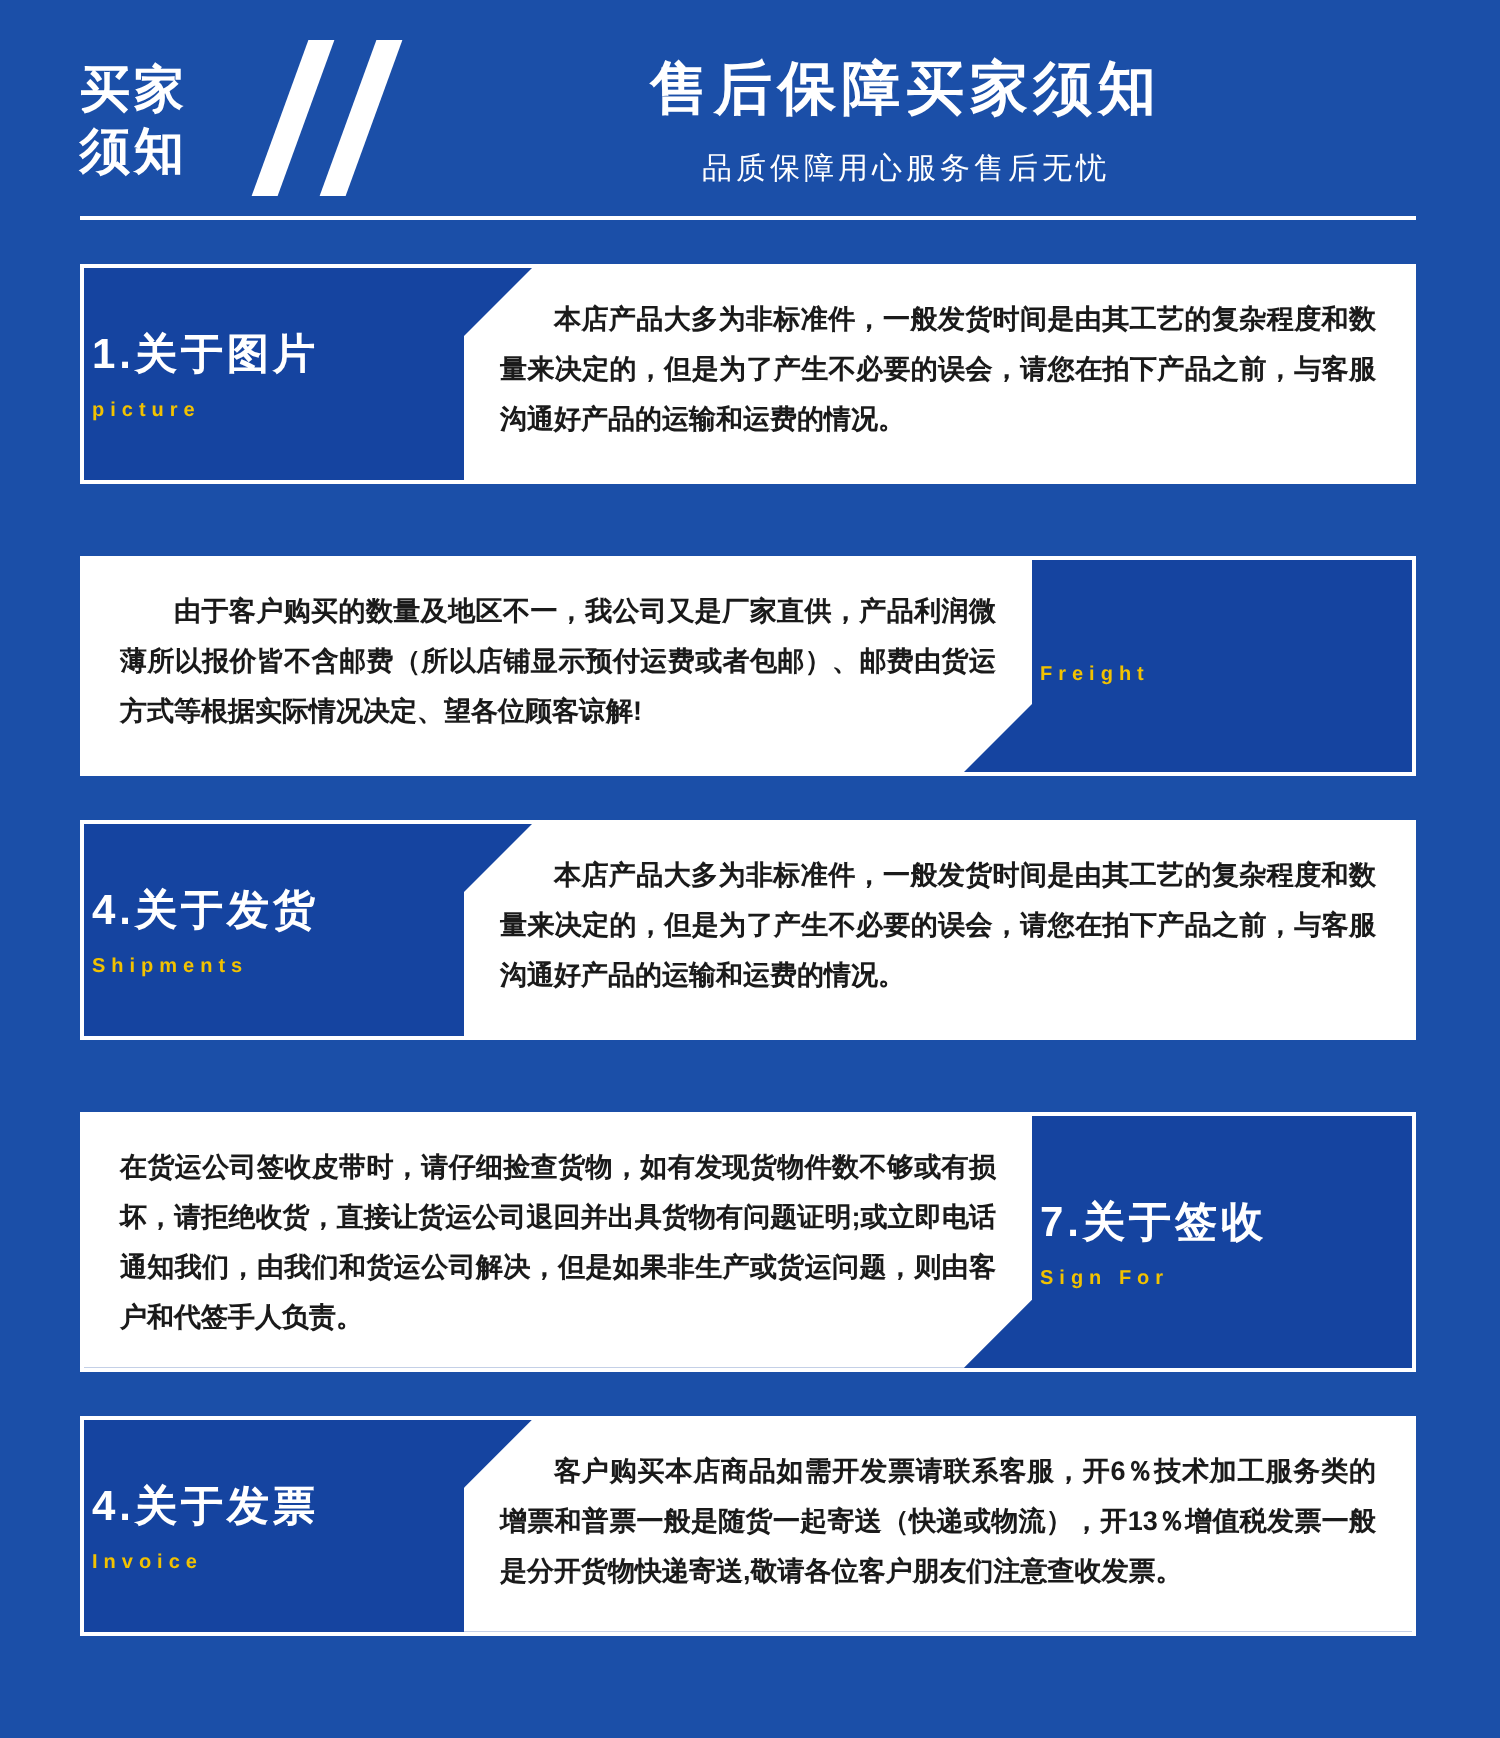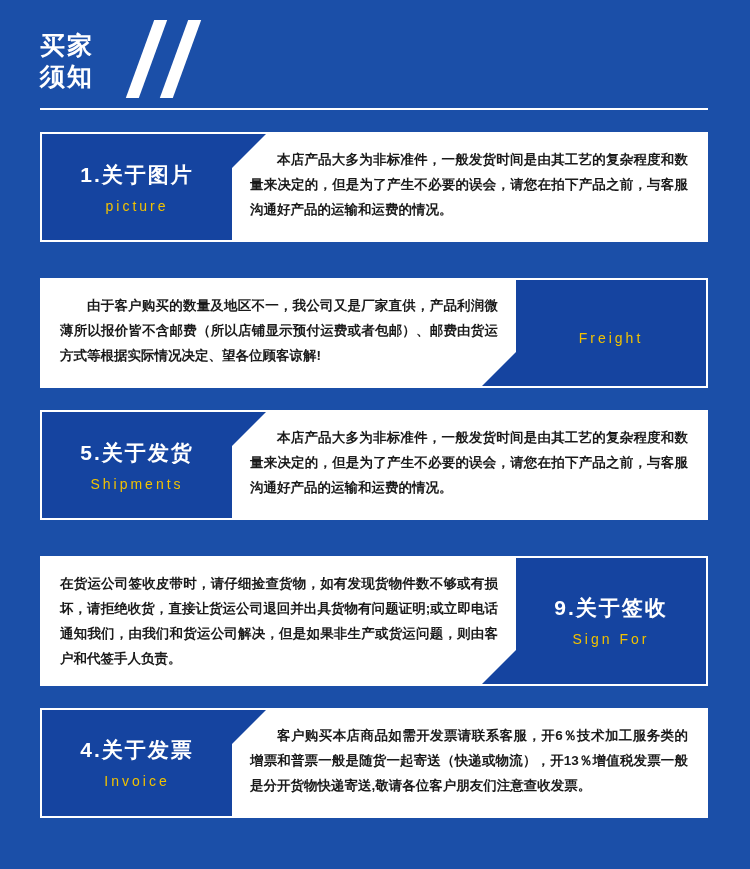--- a/index.html
+++ b/index.html
@@ -102,35 +102,35 @@
   }
   .row.left-label { flex-direction: row; }
   .row.right-label { flex-direction: row; margin-top: 36px; }
 
   .label-cell {
     width: 190px;
     flex: 0 0 190px;
     display: flex;
     flex-direction: column;
     justify-content: center;
-    align-items: center;
+    align-items: flex-start;
     padding: 6px 4px;
     box-sizing: border-box;
   }
   .label-title {
     color: #ffffff;
     font-size: 21px;
     font-weight: bold;
     letter-spacing: 2px;
     white-space: nowrap;
   }
   .label-en {
     color: #f2c200;
-    font-size: 14px;
-    font-weight: normal;
+    font-size: 10px;
+    font-weight: bold;
     letter-spacing: 3px;
     margin-top: 9px;
     white-space: nowrap;
   }
 
   .text-cell {
     flex: 1;
     position: relative;
     background: #ffffff;
     color: #1a1a1a;
@@ -162,20 +162,24 @@
 
 <div class="page">
 
   <div class="header">
     <div class="header-badge">买家
 须知</div>
     <div class="slashes">
       <div class="slash s1"></div>
       <div class="slash s2"></div>
     </div>
+    <div class="header-titles">
+      <div class="header-title">售后保障买家须知</div>
+      <div class="header-sub">品质保障用心服务售后无忧</div>
+    </div>
     <div class="header-rule"></div>
   </div>
 
   <div class="rows">
 
     <div class="row left-label">
       <div class="label-cell">
         <div class="label-title">1.关于图片</div>
         <div class="label-en">picture</div>
       </div>
@@ -188,34 +192,34 @@
       <div class="text-cell clip-right">
         <p>由于客户购买的数量及地区不一，我公司又是厂家直供，产品利润微薄所以报价皆不含邮费（所以店铺显示预付运费或者包邮）、邮费由货运方式等根据实际情况决定、望各位顾客谅解!</p>
       </div>
       <div class="label-cell">
         <div class="label-en">Freight</div>
       </div>
     </div>
 
     <div class="row left-label">
       <div class="label-cell">
-        <div class="label-title">5.关于发货</div>
+        <div class="label-title">4.关于发货</div>
         <div class="label-en">Shipments</div>
       </div>
       <div class="text-cell clip-left">
         <p>本店产品大多为非标准件，一般发货时间是由其工艺的复杂程度和数量来决定的，但是为了产生不必要的误会，请您在拍下产品之前，与客服沟通好产品的运输和运费的情况。</p>
       </div>
     </div>
 
     <div class="row right-label">
       <div class="text-cell clip-right">
         <p class="noindent">在货运公司签收皮带时，请仔细捡查货物，如有发现货物件数不够或有损坏，请拒绝收货，直接让货运公司退回并出具货物有问题证明;或立即电话通知我们，由我们和货运公司解决，但是如果非生产或货运问题，则由客户和代签手人负责。</p>
       </div>
       <div class="label-cell">
-        <div class="label-title">9.关于签收</div>
+        <div class="label-title">7.关于签收</div>
         <div class="label-en">Sign For</div>
       </div>
     </div>
 
     <div class="row left-label">
       <div class="label-cell">
         <div class="label-title">4.关于发票</div>
         <div class="label-en">Invoice</div>
       </div>
       <div class="text-cell clip-left">

